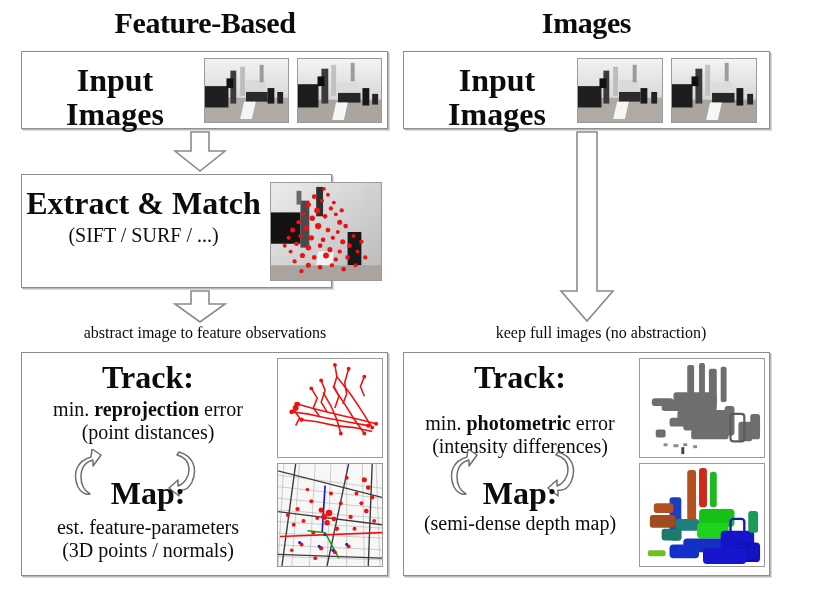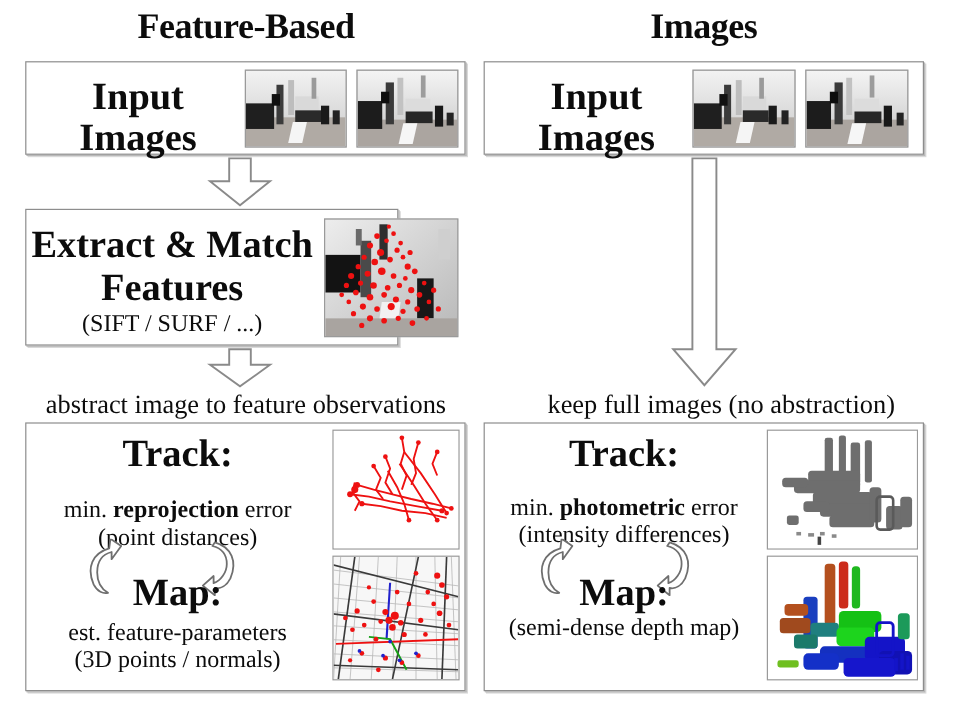--- a/index.html
+++ b/index.html
@@ -15,21 +15,21 @@
          box-shadow:1px 1px 0 0 #b9b9b9, 2px 2px 0 0 #d9d9d9;box-sizing:border-box;}
 
   .thumb{position:absolute;border:1px solid #9a9a9a;box-sizing:border-box;overflow:hidden;background:#cfcfcf;}
   .thumb svg{display:block;width:100%;height:100%;}
 
   .lbl{position:absolute;text-align:center;line-height:1.05;}
   .bold{font-weight:bold;}
   .hdr2{font-weight:bold;font-size:32px;}
   .sub{font-size:20px;}
 
-  .caption{position:absolute;text-align:center;font-size:22px;}
+  .caption{position:absolute;text-align:center;font-size:16px;}
 
   .arrow svg{display:block;overflow:visible;}
   .arrow{position:absolute;}
 
   .curve{position:absolute;}
 </style>
 </head>
 <body>
 
 <div class="col-title" id="title-left">Feature-Based</div>
@@ -92,21 +92,20 @@
 <div class="arrow" style="left:172px;top:131px;">
   <svg width="56" height="42" viewBox="0 0 56 42">
     <polygon points="19,1 37,1 37,20 53,20 28,40 3,20 19,20" fill="#ffffff" stroke="#8a8a8a" stroke-width="1.6" stroke-linejoin="miter"></polygon>
   </svg>
 </div>
 
 <div class="panel" id="left-extract-panel" style="left:21px;top:174px;width:311px;height:114px;">
 
   <div class="lbl" style="left:4px;top:12px;width:235px;">
     <div class="hdr2">Extract &amp; Match</div>
-    <div class="hdr2" style="margin-top:2px;">Features</div>
     <div class="sub" style="margin-top:4px;">(SIFT / SURF / ...)</div>
   </div>
 
   <div class="thumb" style="left:248px;top:7px;width:112px;height:99px;">
     <svg viewBox="0 0 112 99" preserveAspectRatio="none">
       <defs>
         <linearGradient id="wall3" x1="0" y1="0" x2="1" y2="1">
           <stop offset="0%" stop-color="#ededed"></stop>
             <stop offset="100%" stop-color="#b8b8b8"></stop>
         </linearGradient>
@@ -182,21 +181,21 @@
     <polygon points="19,1 37,1 37,14 53,14 28,32 3,14 19,14" fill="#ffffff" stroke="#8a8a8a" stroke-width="1.6" stroke-linejoin="miter"></polygon>
   </svg>
 </div>
 
 <div class="caption" style="left:21px;top:324px;width:368px;">abstract image to feature observations</div>
 
 <div class="panel" id="left-bottom-panel" style="left:21px;top:352px;width:367px;height:224px;">
 
   <div class="lbl" style="left:2px;top:8px;width:248px;">
     <div class="hdr2">Track:</div>
-    <div class="sub" style="margin-top:20px;white-space:nowrap;">
+    <div class="sub" style="margin-top:4px;white-space:nowrap;">
       <span>min. </span><span class="bold">reprojection</span><span> error</span>
     </div>
     <div class="sub" style="margin-top:2px;">(point distances)</div>
   </div>
 
   <div class="curve" style="left:46px;top:96px;">
     <svg width="34" height="48" viewBox="0 0 34 48">
       <path d="M23 8 C 9 12, 4 24, 10 38 C 13 44, 18 46, 22 45 C 17 42, 13 36, 13 28 C 13 19, 17 13, 25 11 L 25 17 L 33 6 L 24 0 Z" fill="#ffffff" stroke="#6f6f6f" stroke-width="1.5" stroke-linejoin="round"></path>
     </svg>
   </div>

